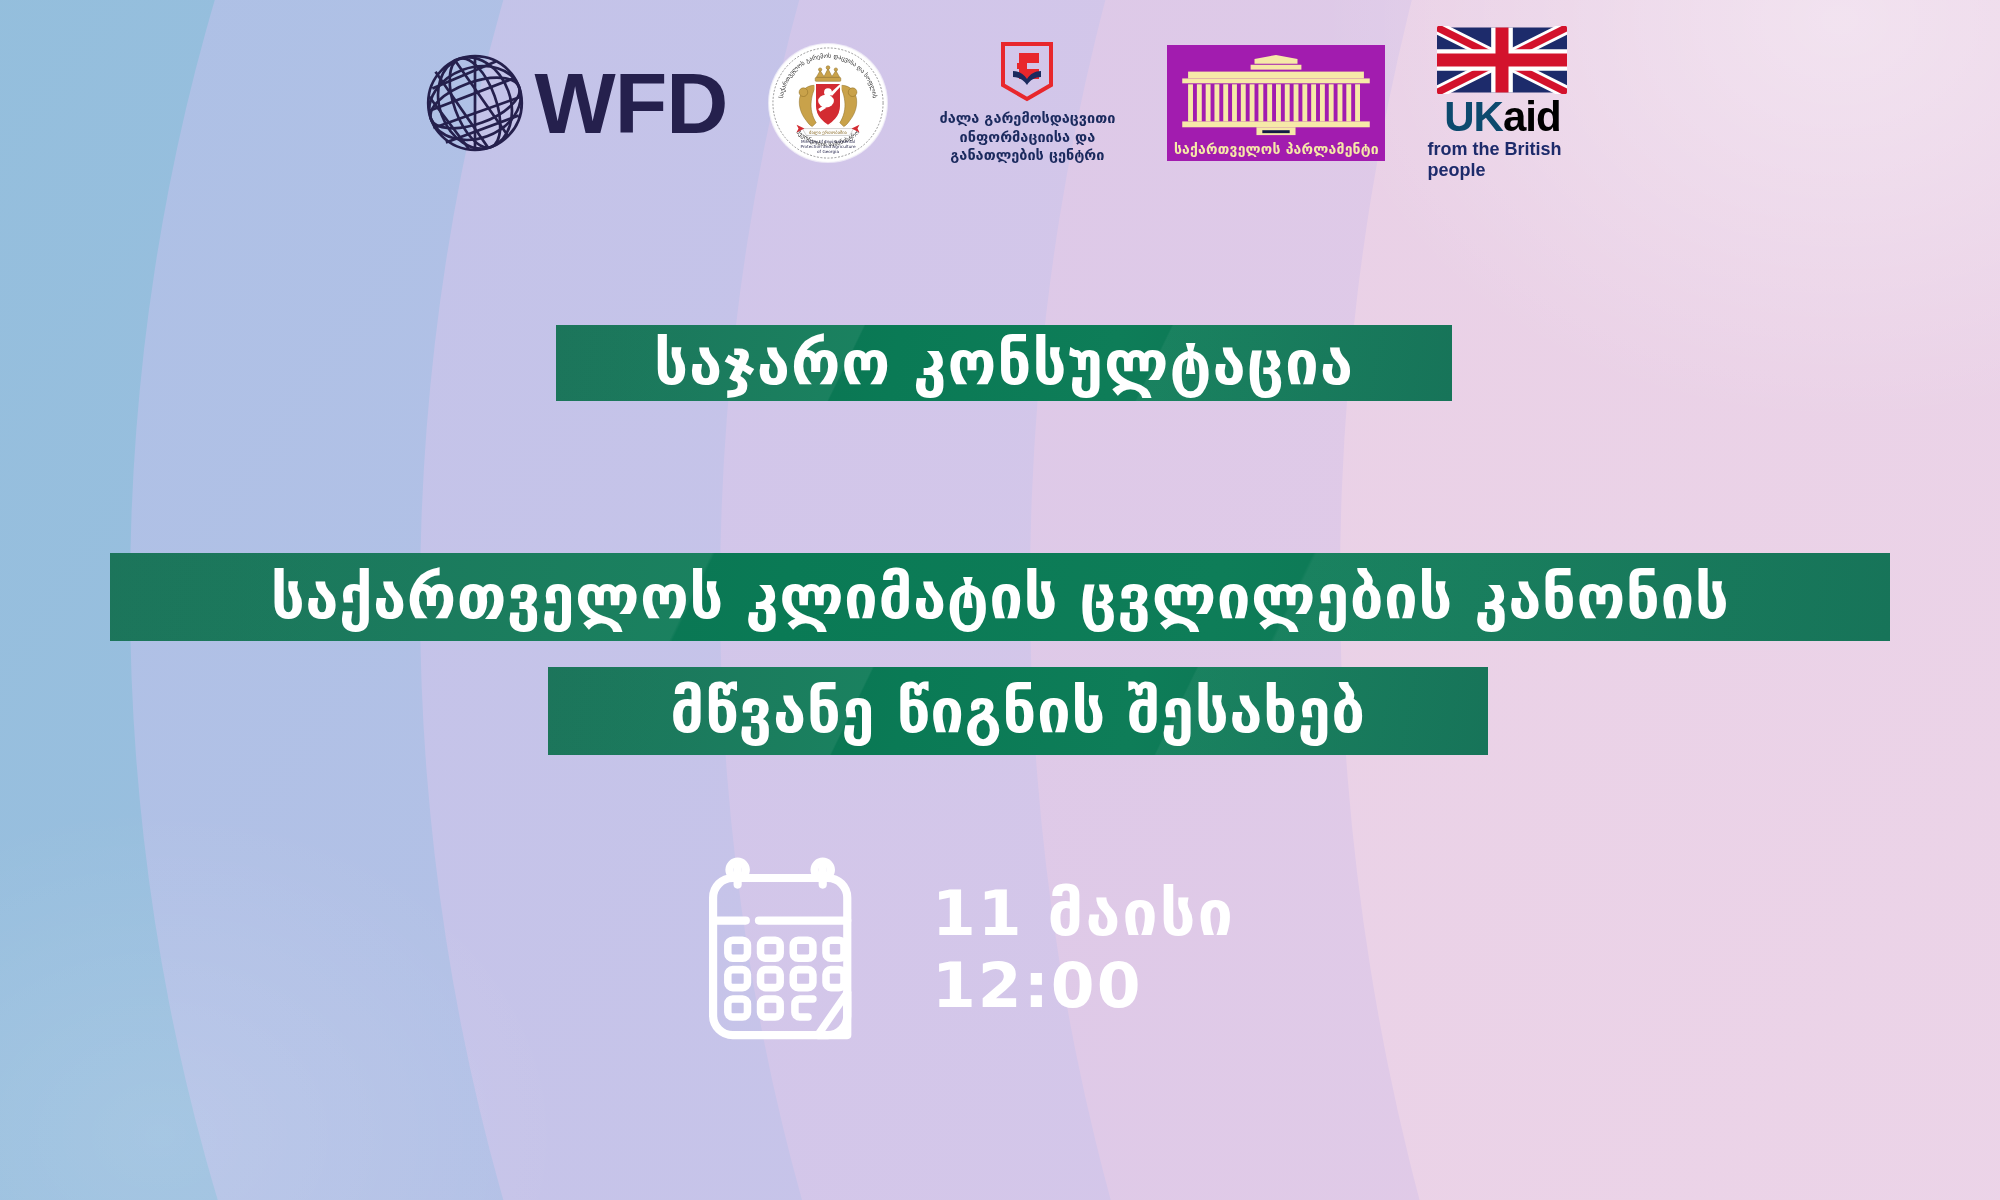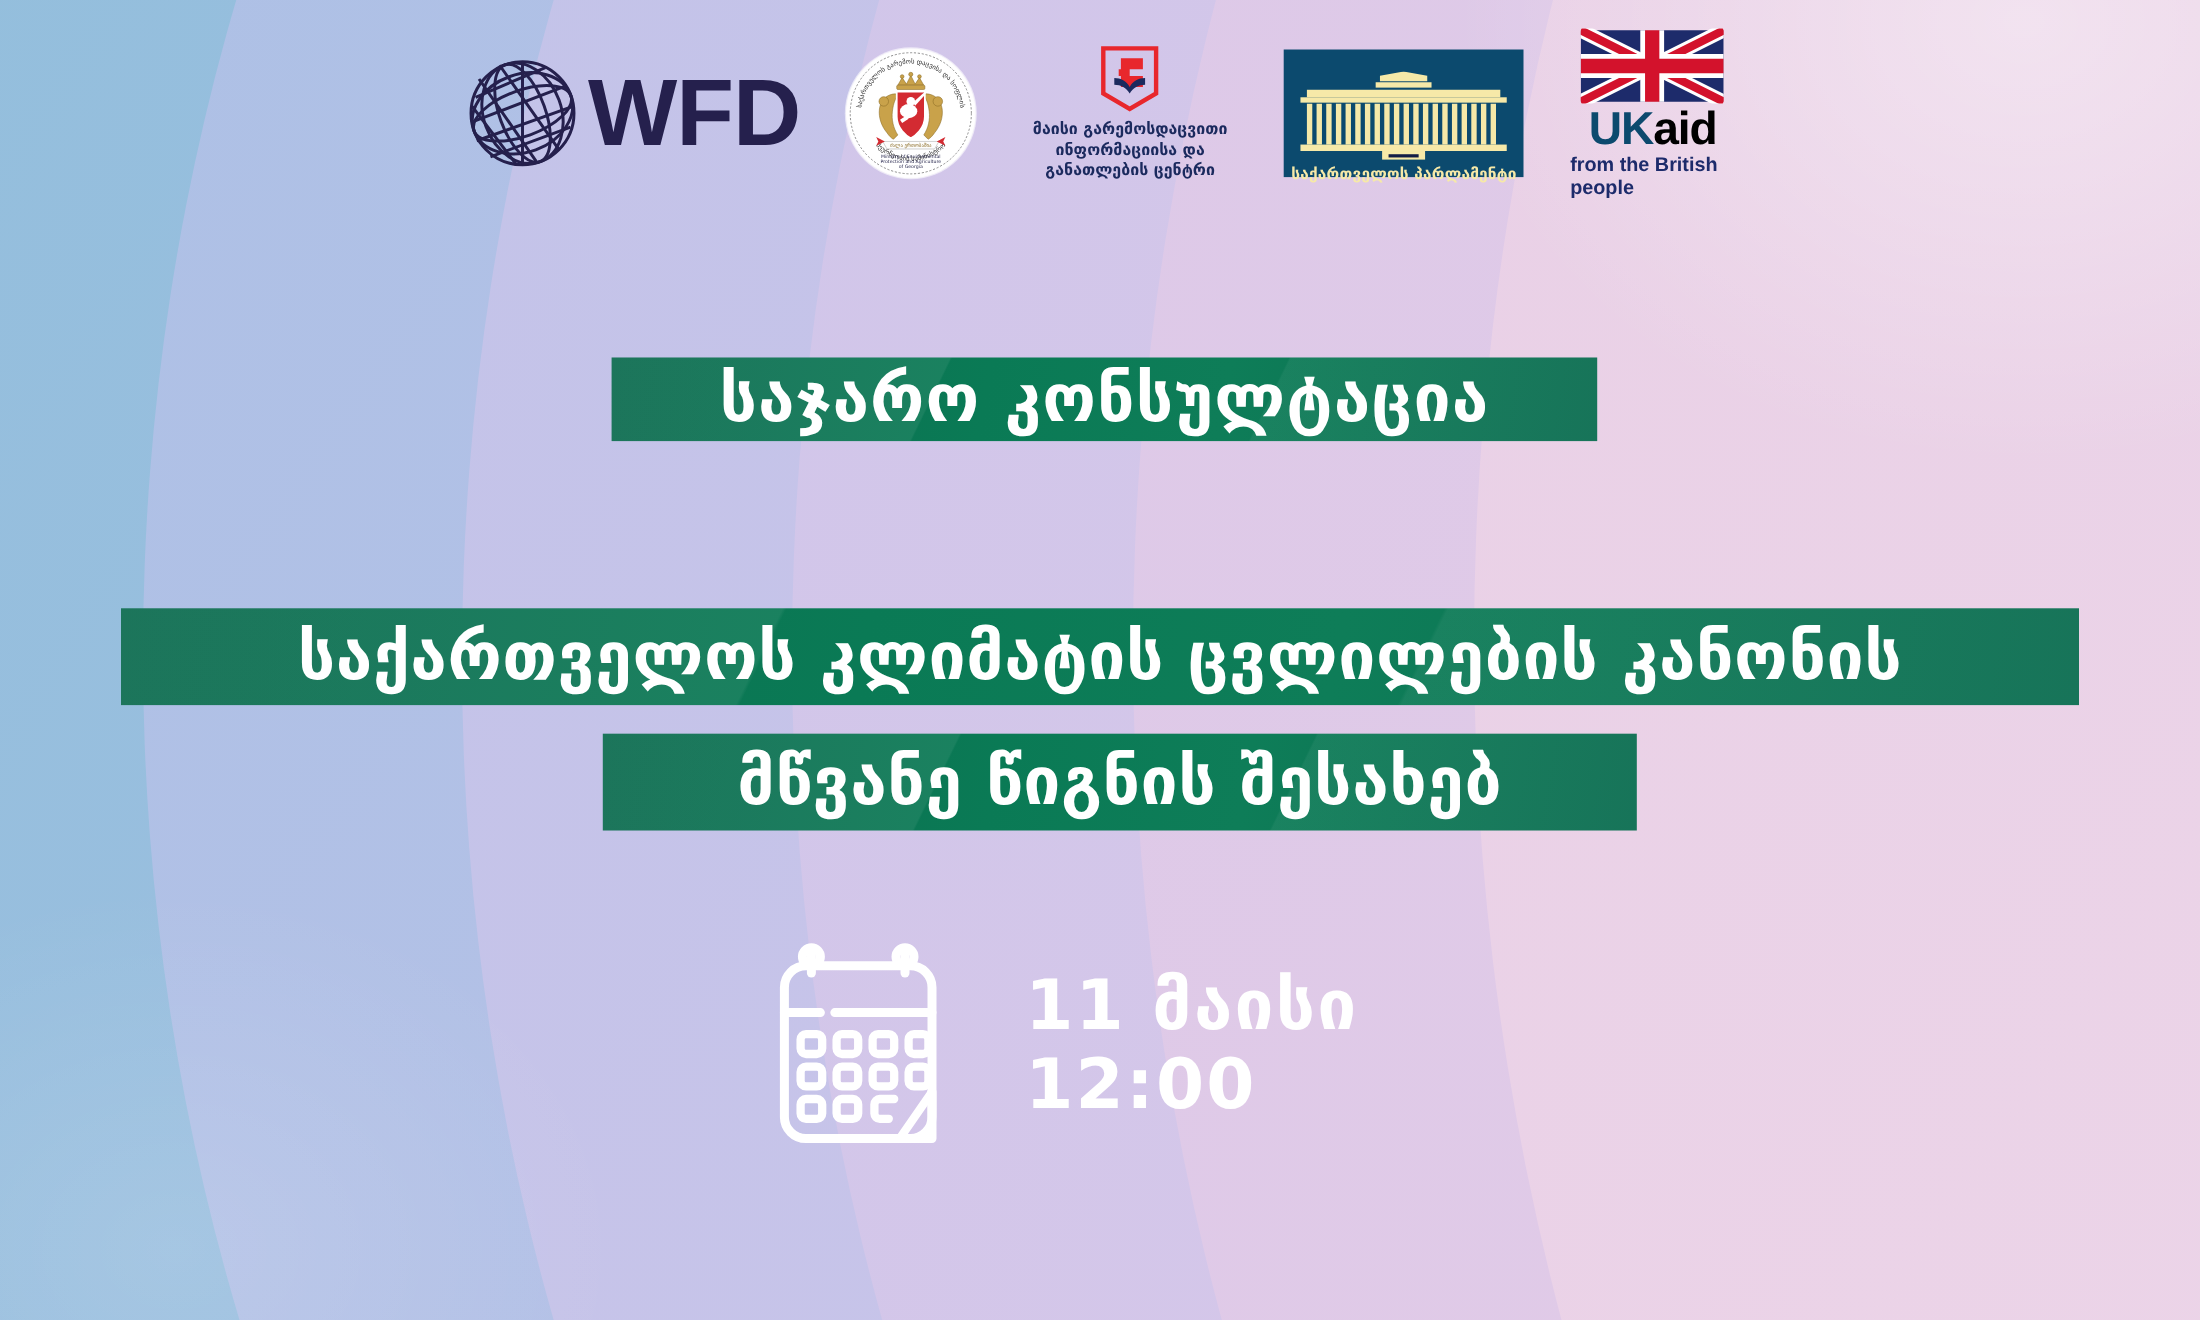--- a/index.html
+++ b/index.html
@@ -55,22 +55,22 @@
     position:relative;box-shadow:0 0 0 1px rgba(255,255,255,.6);}
   .seal svg{position:absolute;inset:0;}
 
   
   .eiec{display:flex;flex-direction:column;align-items:center;width:196px;gap:4px;}
   .eiec-mark{width:56px;height:64px;}
   .eiec-text{font-size:14.5px;line-height:1.28;color:#1b2a5e;text-align:center;
     font-family:"DejaVu Sans",sans-serif;font-weight:600;}
 
   
-  .parl{width:218px;height:116px;background:#0c4a6e;display:flex;flex-direction:column;
-    align-items:center;justify-content:flex-start;padding-top:20px;box-sizing:border-box;}
+  .parl{width:218px;height:116px;background:#a21caf;display:flex;flex-direction:column;
+    align-items:center;justify-content:flex-start;padding-top:10px;box-sizing:border-box;}
   .parl svg{display:block;}
   .parl-text{color:#f6e9a8;font-size:14px;font-weight:700;margin-top:2px;
     font-family:"DejaVu Sans",sans-serif;letter-spacing:.2px;}
 
   
   .ukaid{display:flex;flex-direction:column;align-items:center;width:150px;}
   .flag{width:130px;height:68px;}
   .uk-word{font-family:"Liberation Sans",sans-serif;font-weight:800;font-size:42px;
     line-height:1;letter-spacing:-1px;margin-top:2px;}
   .uk-word .uk{color:#0c4a6e;}
@@ -187,21 +187,21 @@
 
     <div class="eiec">
       <span class="eiec-mark">
         <svg viewBox="0 0 56 64" width="56" height="64">
           <path d="M4,3 H52 V44 L28,58 L4,44 Z" fill="none" stroke="#e8272c" stroke-width="4"></path>
           <path d="M20,12 H40 V22 H28 V28 H40 V38 H20 V28 H18 V22 H20 Z" fill="#e8272c"></path>
           <path d="M14,30 C20,30 25,33 28,38 C31,33 36,30 42,30 L42,36 C36,36 31,39 28,44 C25,39 20,36 14,36 Z" fill="#1b2a5e"></path>
         </svg>
       </span>
       <div class="eiec-text">
-        <div>მაისი გარემოსდაცვითი</div>
+        <div>ძალა გარემოსდაცვითი</div>
         <div>ინფორმაციისა და</div>
         <div>განათლების ცენტრი</div>
       </div>
     </div>
 
     <div class="parl">
       <span>
         <svg viewBox="0 0 200 86" width="196" height="84">
           <g fill="#f6e9a8">
             <path d="M78,4 L100,0 L122,4 L122,9 L78,9 Z"></path>

